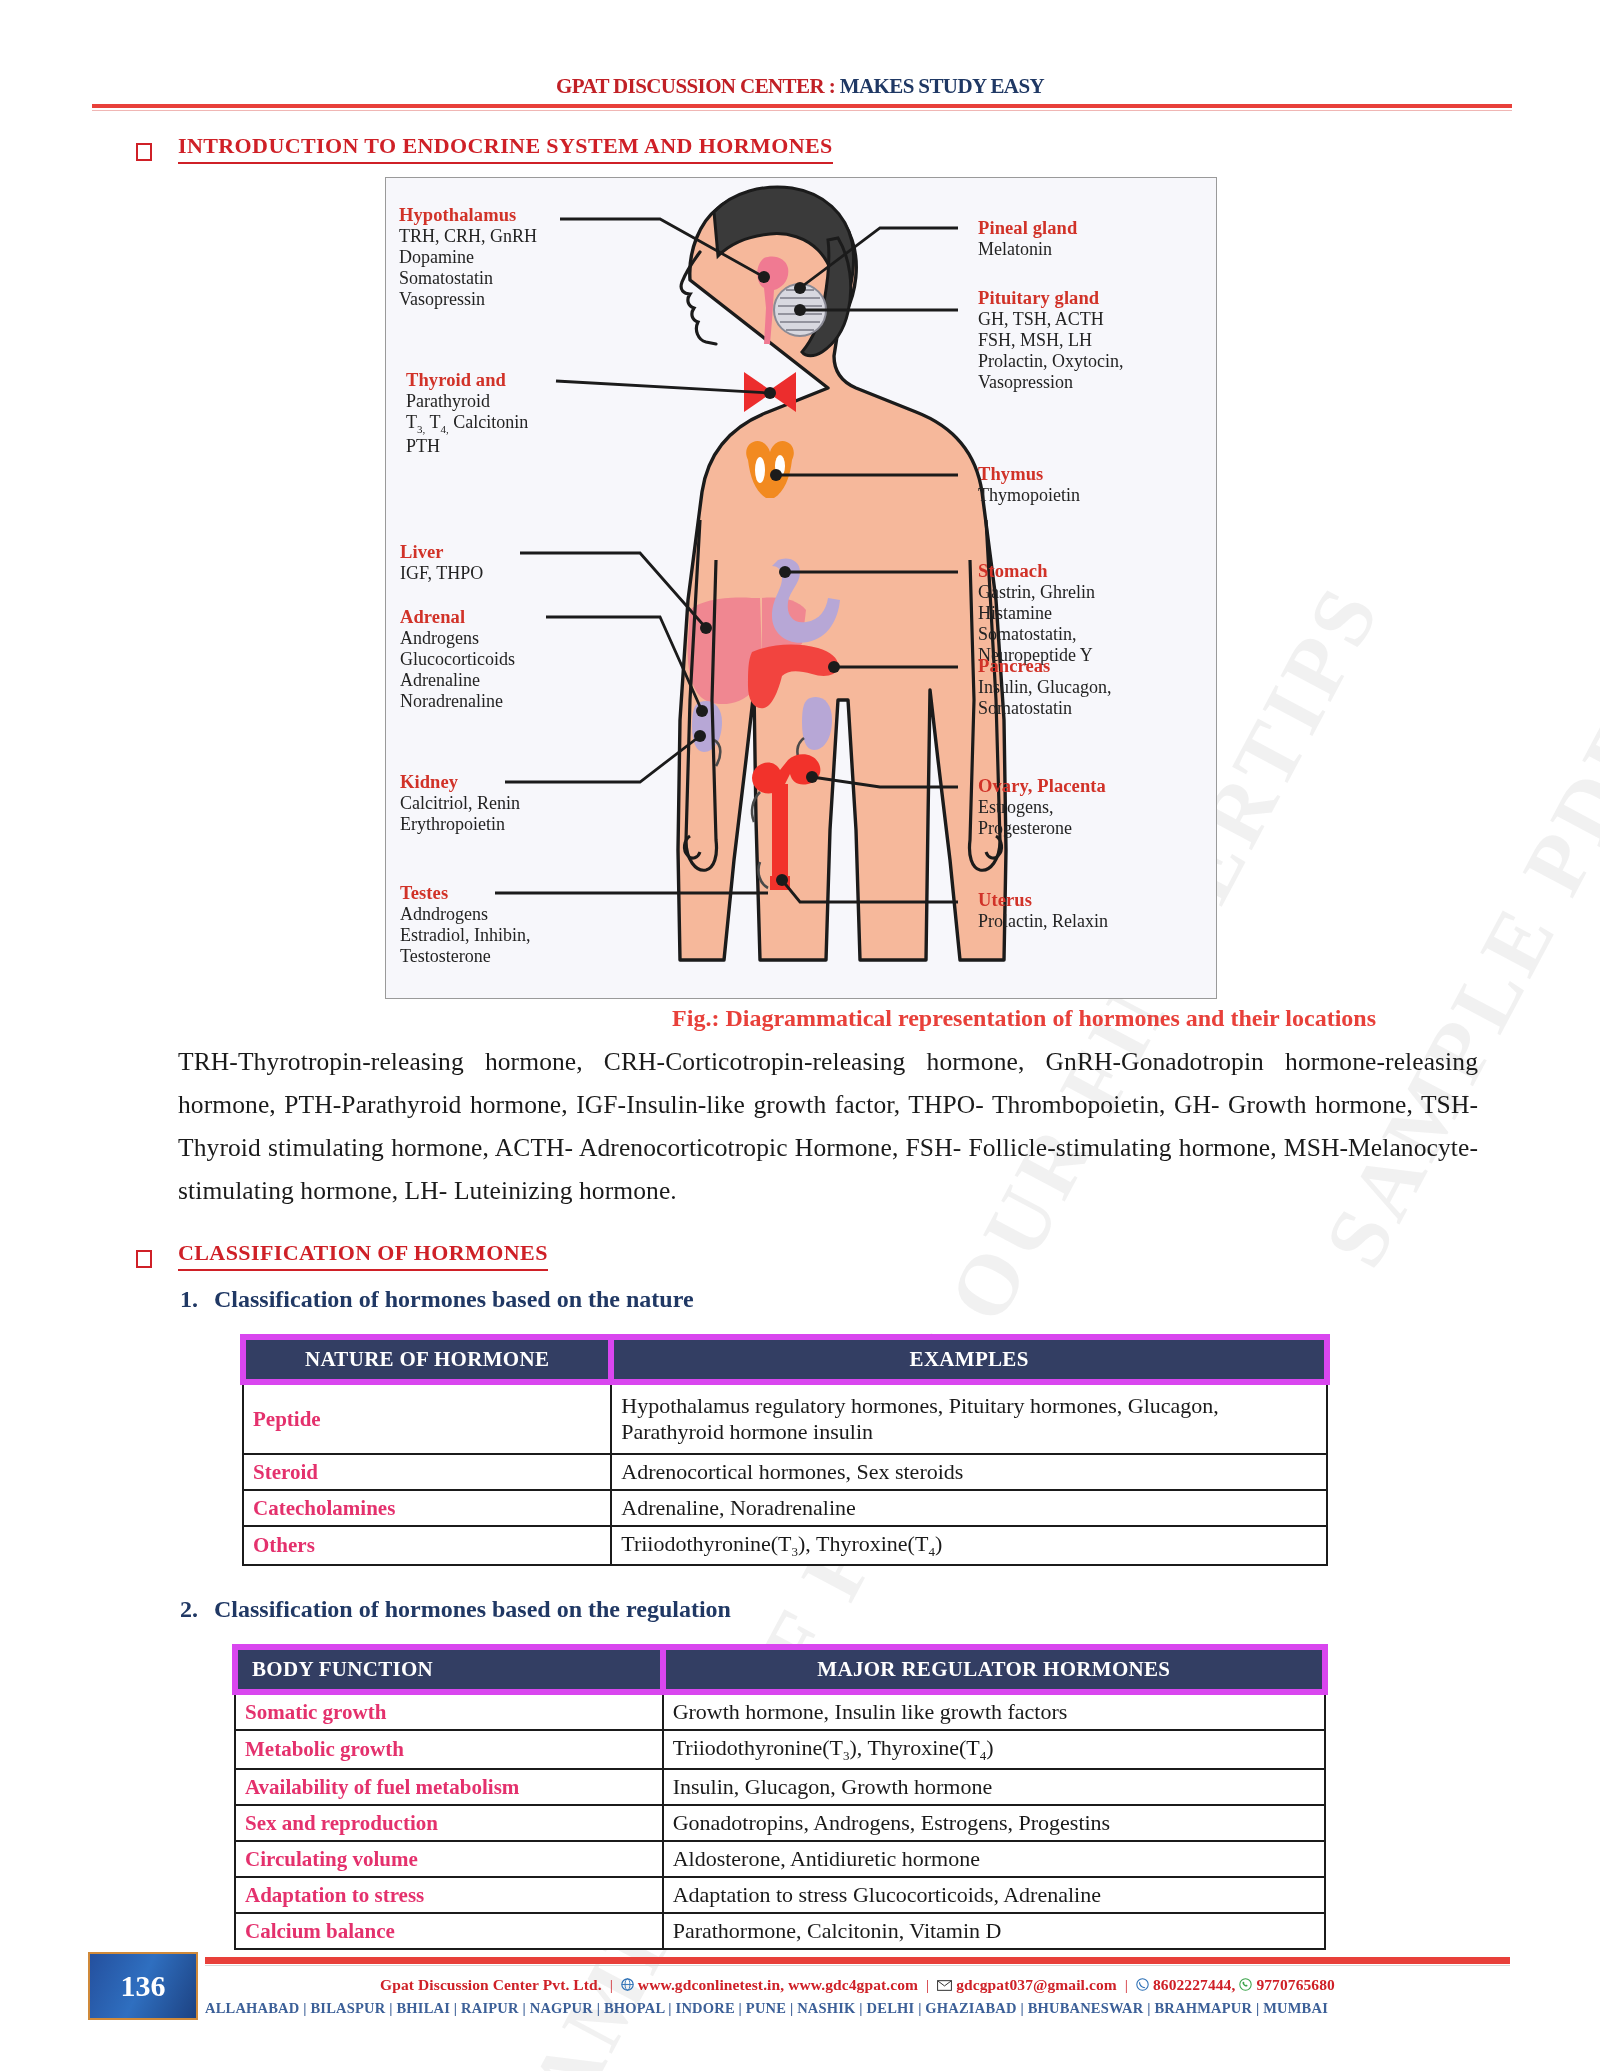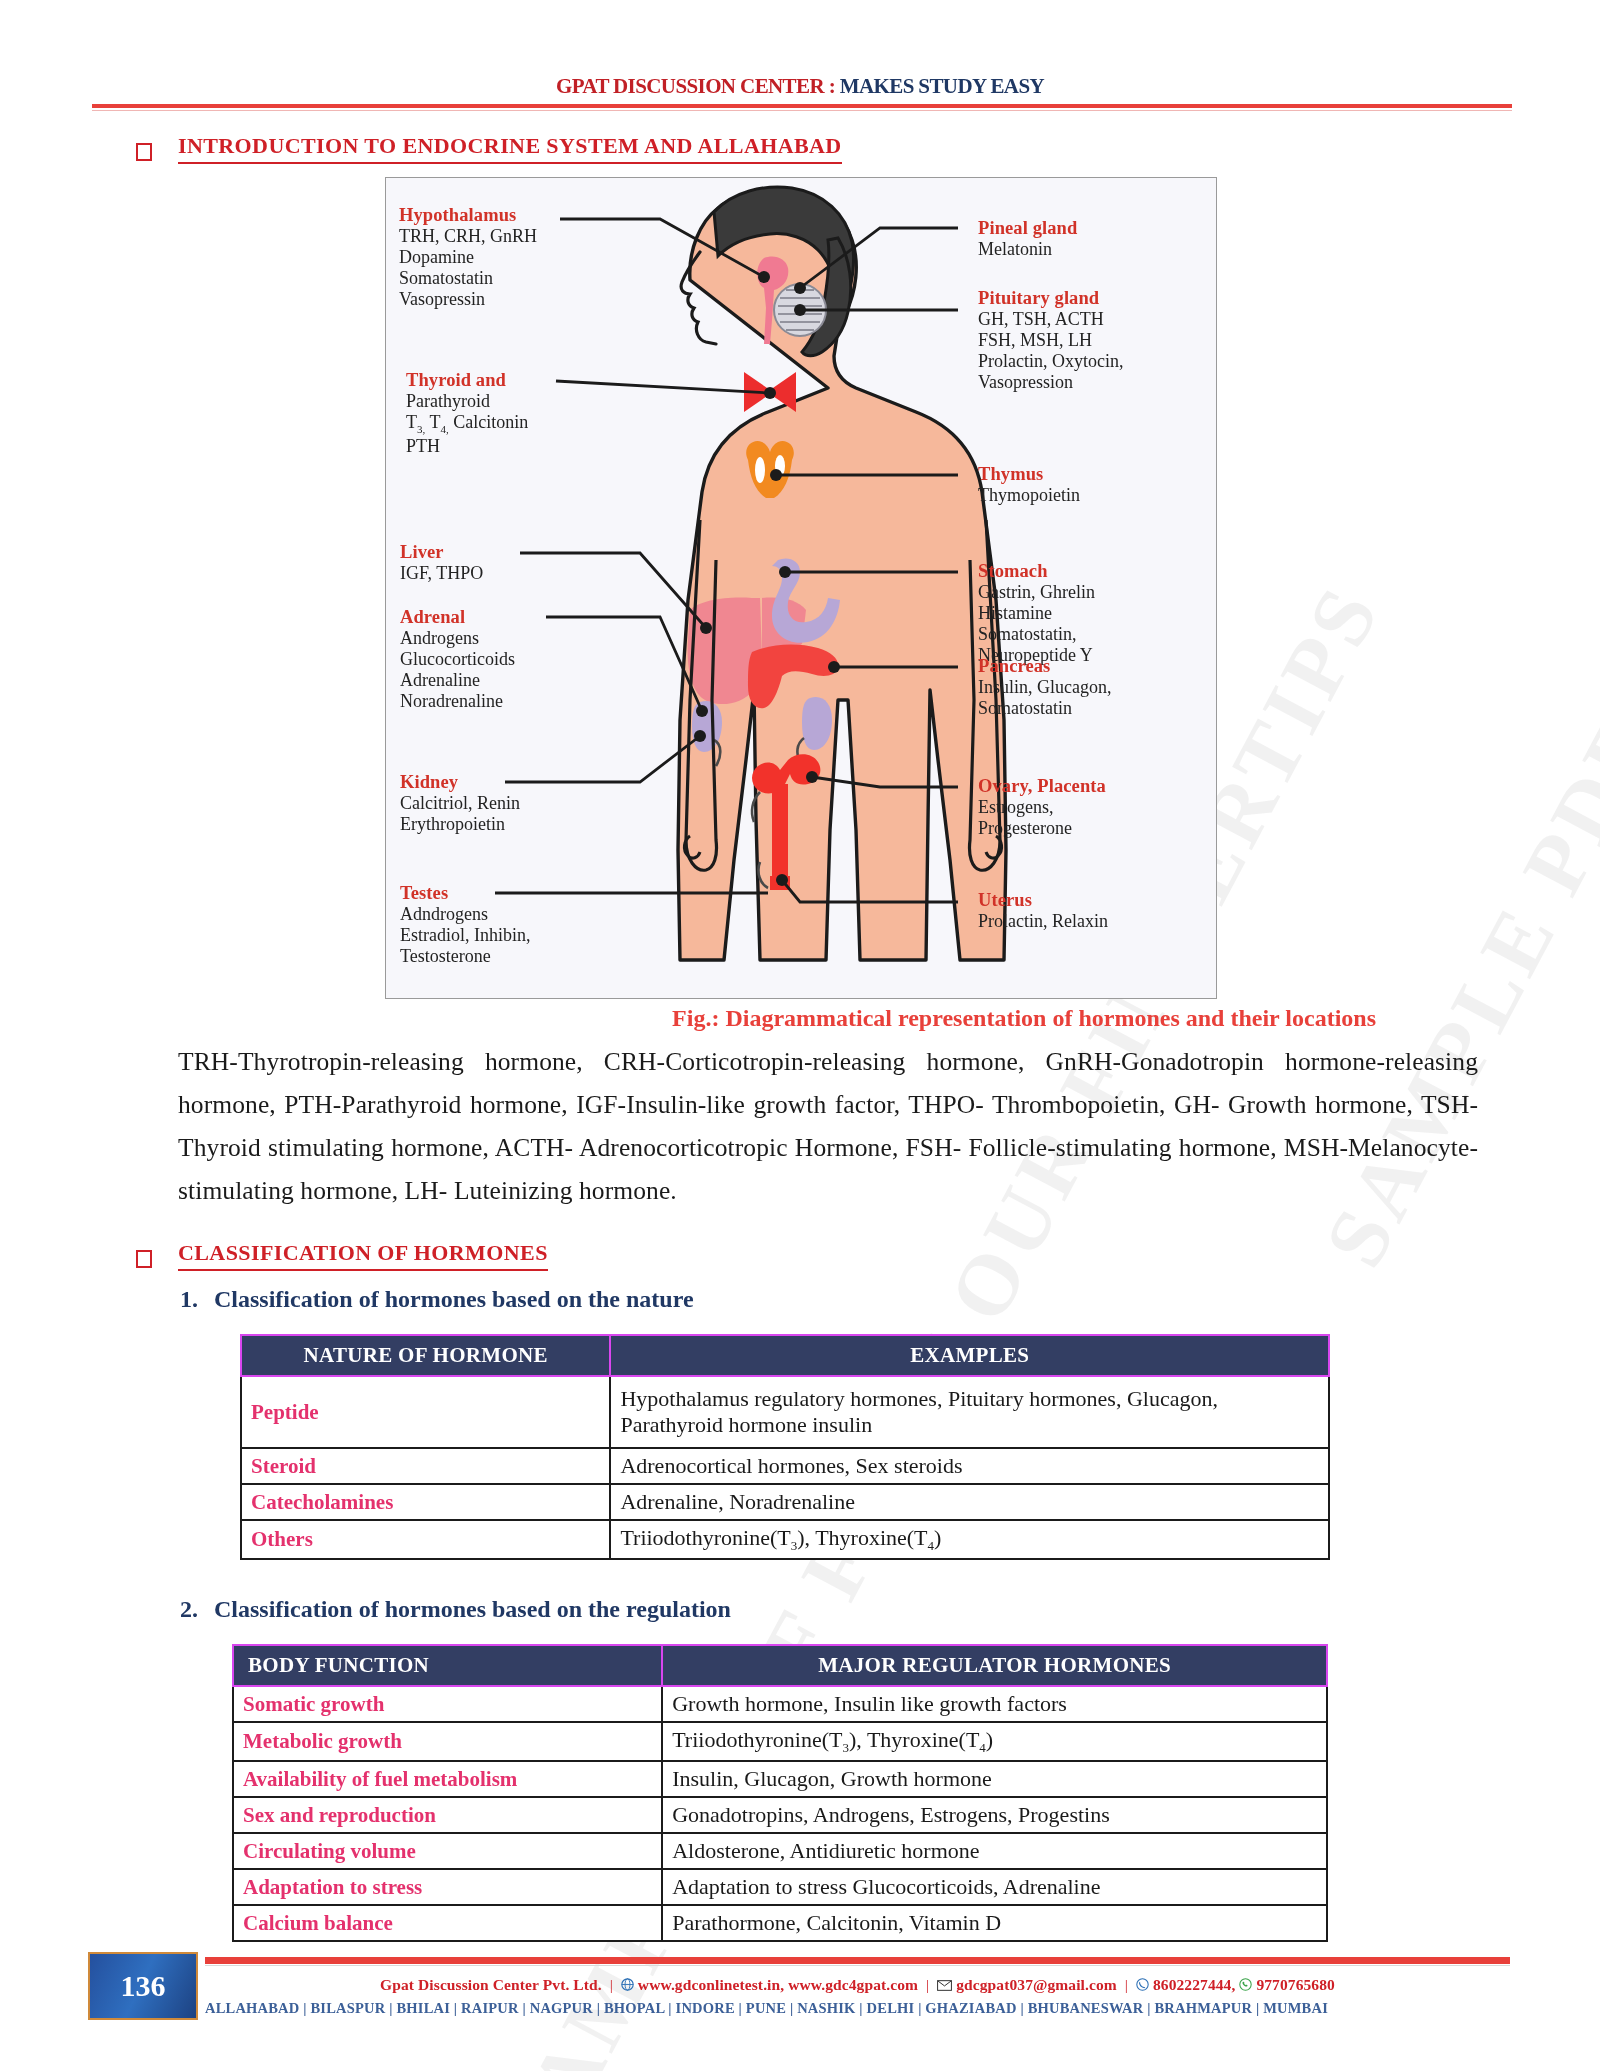--- a/index.html
+++ b/index.html
@@ -82,21 +82,21 @@
   
   table.tbl{
     position:absolute;border-collapse:collapse;
     font-family:"Liberation Serif", serif;
     background:#fff;
   }
   table.tbl th{
     background:#333e63;color:#ffffff;
     font-size:21px;font-weight:bold;
     padding:7px 6px;text-align:center;
-    border:2px solid #d946ef;
+    border:6px solid #d946ef;
     letter-spacing:0.3px;
   }
   table.tbl td{
     border:2px solid #1b1b1b;
     font-size:22px;padding:4px 9px;color:#1a1a1a;
     vertical-align:middle;
   }
   table.tbl td.k{
     color:#e4316d;font-weight:bold;font-size:21px;
   }
@@ -143,21 +143,21 @@
   <div class="wm" style="left:60px;top:1320px;">SAMPLE PDF FROM OUR FINGERTIPS</div>
 
   <div class="hdr-title">
     <span>GPAT DISCUSSION CENTER : </span><span class="blue">MAKES STUDY EASY</span>
   </div>
   <div class="hdr-rule"></div>
   <div class="hdr-rule2"></div>
 
   <div class="bullet-sq" style="left:136px;top:143px;"></div>
   <div class="sec-head" style="left:178px;top:133px;">
-    <span class="u">INTRODUCTION TO ENDOCRINE SYSTEM AND ALLAHABAD</span>
+    <span class="u">INTRODUCTION TO ENDOCRINE SYSTEM AND HORMONES</span>
   </div>
 
   <div class="figbox"></div>
 
   <svg class="figsvg" width="1600" height="1010" aria-hidden="true">
     <defs>
       <clipPath id="figclip">
           <rect x="386" y="178" width="828" height="818"></rect>
         </clipPath>
     </defs>

